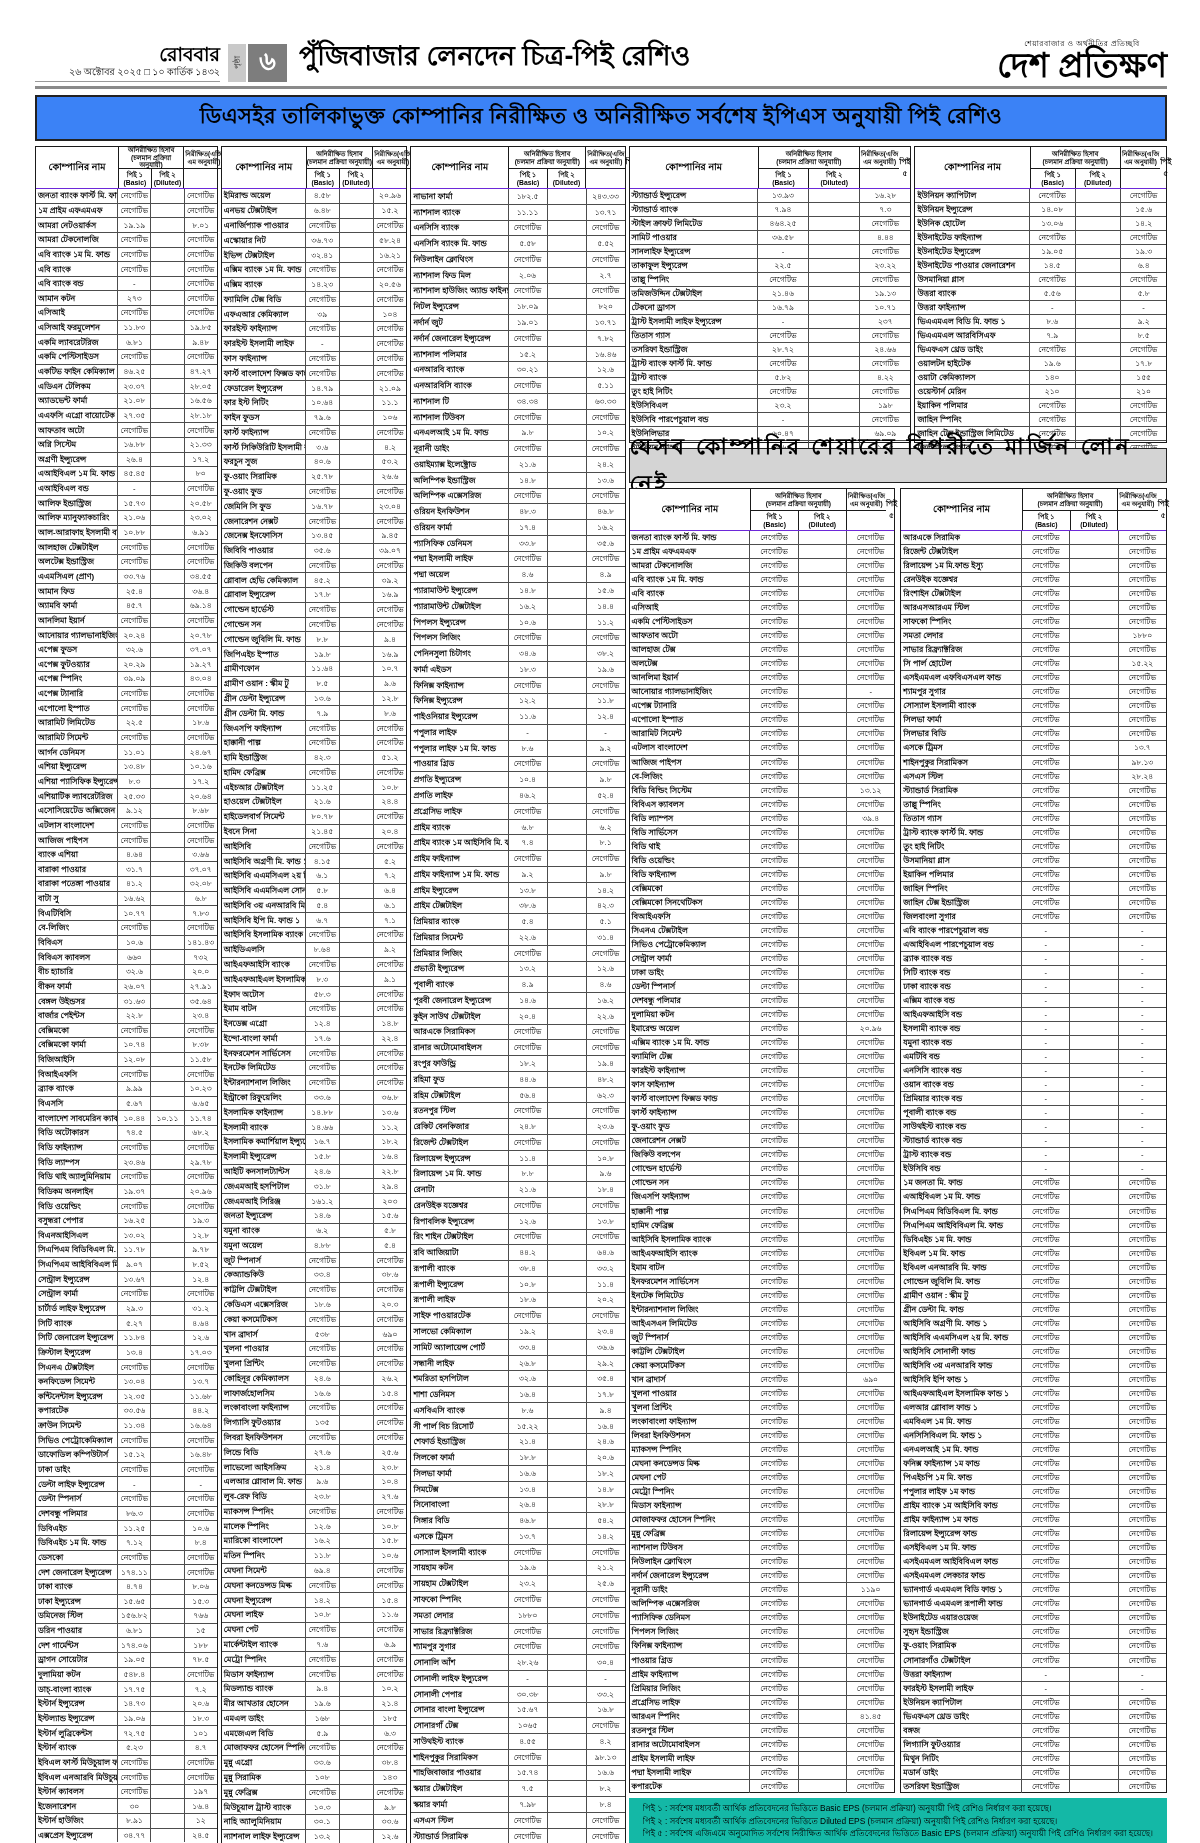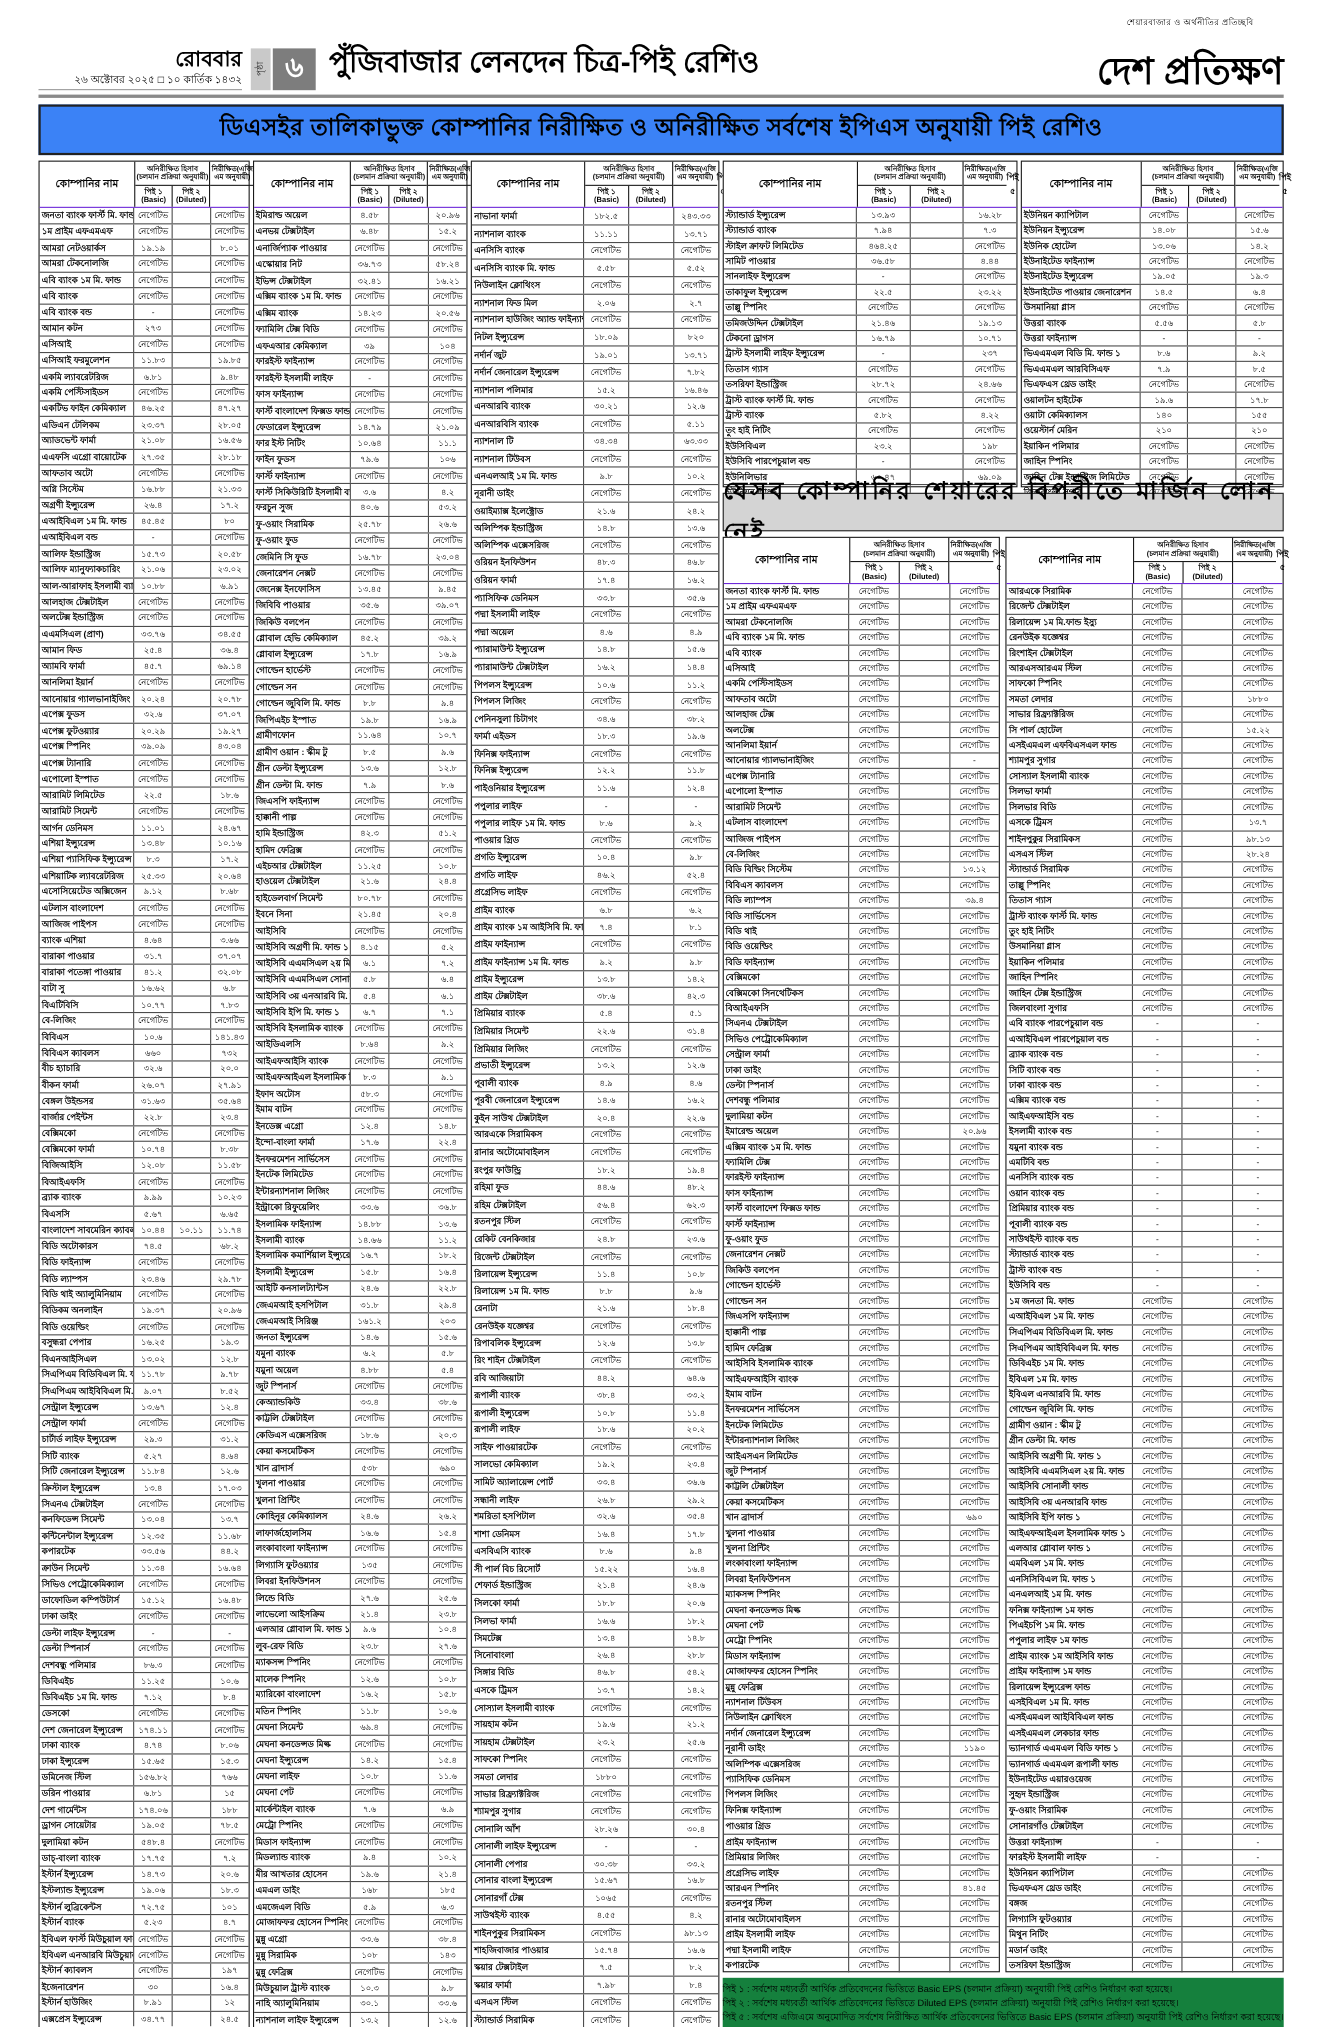--- a/index.html
+++ b/index.html
@@ -2,27 +2,27 @@
 <html><head>
 <meta charset="utf-8">
 <style>
   html,body{margin:0;padding:0;background:#fff;}
   body{width:1200px;height:1843px;font-family:"Liberation Sans","DejaVu Sans",sans-serif;color:#000;overflow:hidden;}
   .page{box-sizing:border-box;width:1200px;height:1843px;padding:20px 33px 8px 35px;}
   
   .masthead{display:flex;align-items:flex-end;height:62px;position:relative;}
   .date-block{width:185px;text-align:right;padding-bottom:2px;border-bottom:1px solid #999;}
   .date-day{font-size:19px;font-weight:bold;line-height:1.1;}
-  .date-line{font-size:9.5px;line-height:1.4;}
+  .date-line{font-size:9.5px;line-height:1.4;font-family:Liberation Serif, serif;}
   .page-tab{width:18px;height:38px;background:#c9c9c9;color:#222;writing-mode:vertical-rl;transform:rotate(180deg);font-size:8px;display:flex;align-items:center;justify-content:center;margin:0 2px 0 8px;}
   .page-num{width:39px;height:38px;background:#7d7d7d;color:#fff;font-size:26px;font-weight:bold;display:flex;align-items:center;justify-content:center;}
   .section-title{font-size:27px;font-weight:bold;padding:0 14px 2px 12px;white-space:nowrap;letter-spacing:0px;}
   .logo-block{margin-left:auto;text-align:right;padding-bottom:0px;}
   .logo-tagline{font-size:7.5px;letter-spacing:0.5px;display:block;margin-bottom:-2px;text-align:center;}
-  .logo-title{font-size:34px;font-weight:bold;letter-spacing:0px;line-height:1;display:block;margin-top:23px;}
+  .logo-title{font-size:34px;font-weight:bold;letter-spacing:0px;line-height:1;display:block;}
   .mast-rule{height:3px;background:#8a8a8a;margin-top:4px;}
   
   .headline-box{margin-top:6px;border:2px solid #222;background:#3b82f6;text-align:center;font-size:21px;font-weight:bold;padding:3px 0 4px;letter-spacing:0.5px;}
   
   .content{display:flex;gap:3px;margin-top:5px;height:1698px;}
   .colA{width:192px;}.colB{width:196px;}.colC{width:226px;}
   .right-region{flex:1;display:flex;flex-direction:column;}
   .right-top{display:flex;gap:3px;height:297px;}
   .right-top .colD{flex:1.12;}
   .right-top .colE{flex:1;}
@@ -42,21 +42,21 @@
   .trow{flex:1;display:flex;border-bottom:1px solid #4d4d4d;align-items:stretch;}
   .trow:last-child{border-bottom:none;}
   .c-name{width:46%;border-right:1px solid #4d4d4d;font-size:7.9px;display:flex;align-items:center;padding:0 2px;box-sizing:border-box;overflow:hidden;white-space:nowrap;font-weight:bold;}
   .c-v{width:18%;border-right:1px solid #4d4d4d;font-size:7.6px;display:flex;align-items:center;justify-content:center;overflow:hidden;}
   .c-v.pe2{width:18%;}
   .c-v.pe5{border-right:none;}
   
   .margin-head{margin-top:5px;height:33px;background:#d4d4d4;border:1.4px solid #222;display:flex;align-items:center;justify-content:center;font-size:22px;font-weight:bold;letter-spacing:3px;flex:none;}
   .margin-tables{flex:1;display:flex;gap:5px;margin-top:5px;}
   .margin-tables > div{flex:1;}
-  .footnote{flex:none;margin-top:5px;background:#15803d;padding:4px 0;font-size:8.4px;line-height:1.5;}
+  .footnote{flex:none;margin-top:5px;background:#14b8a6;padding:4px 14px;font-size:8.4px;line-height:1.5;}
   .footnote div{white-space:nowrap;overflow:hidden;}
 </style>
 </head>
 <body>
 
 <div class="page">
 
   <div class="masthead">
     <div class="date-block">
       <div class="date-day">রোববার</div>

